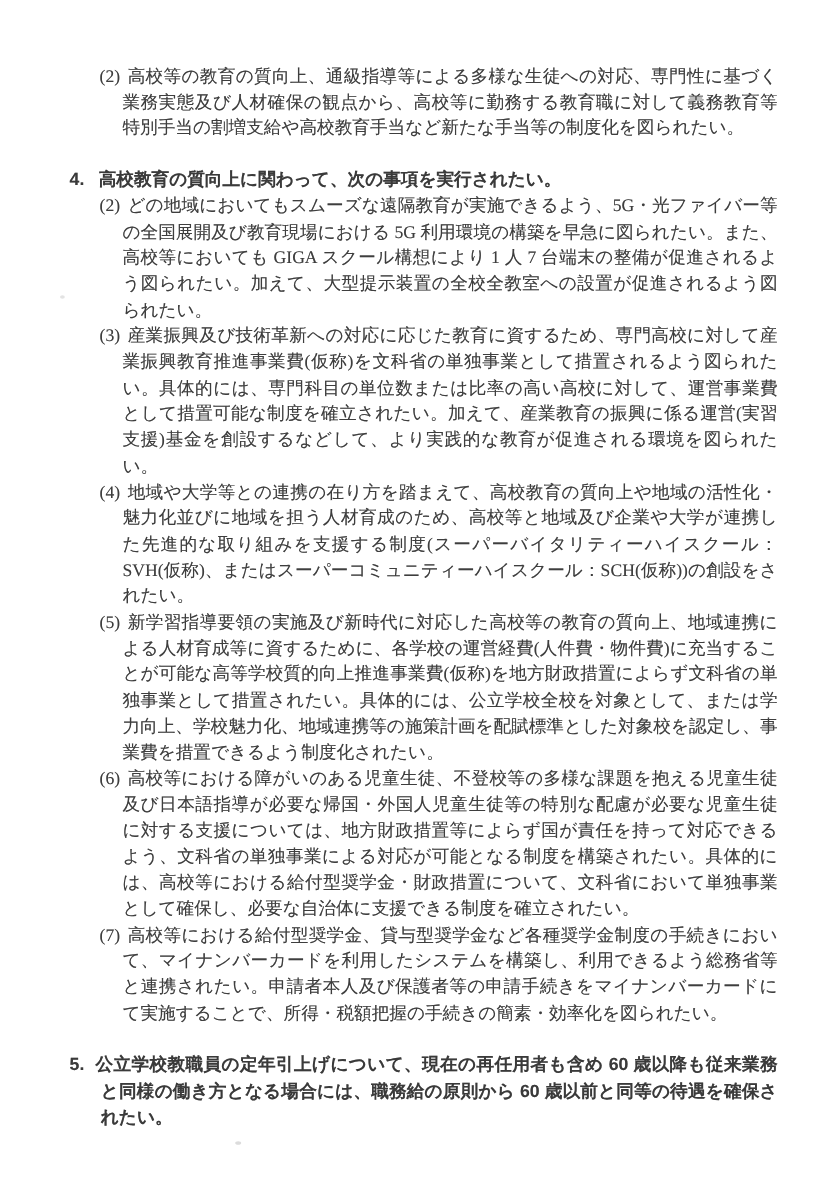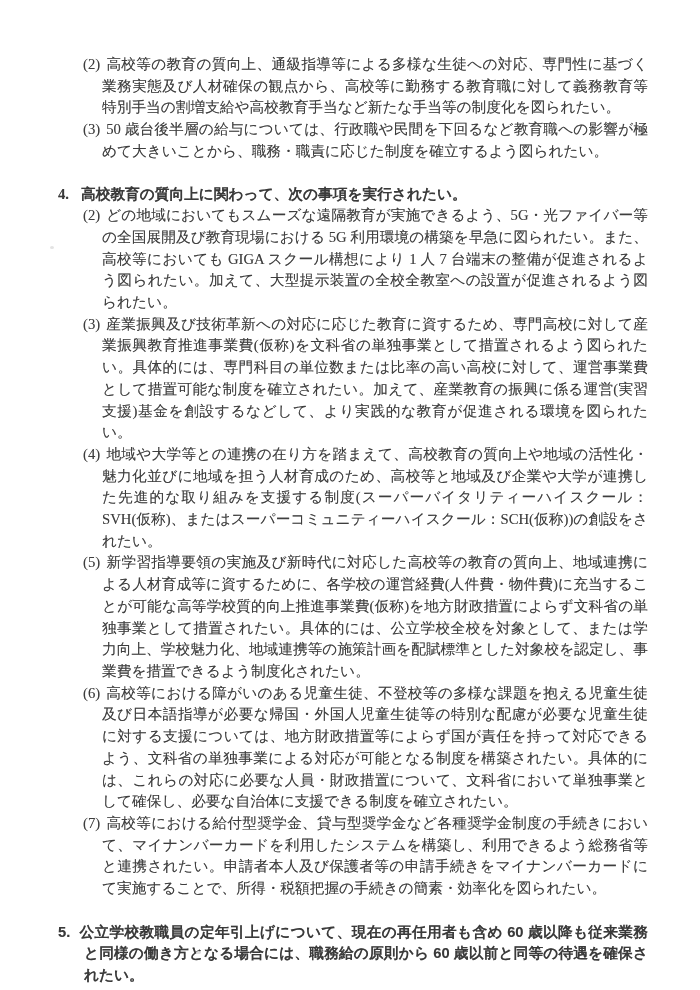--- a/index.html
+++ b/index.html
@@ -43,21 +43,20 @@
     font-weight: 600;
     color: #3a3a3a;
   }
   .section4 {
     margin-top: 21px;
   }
   p.heading {
     margin: 0 0 0 0;
     padding-left: 25px;
     text-indent: -25px;
-    font-family: Liberation Serif, serif;
   }
   .h-num {
     margin-right: 12px;
   }
   .section5 {
     margin-top: 22px;
   }
   p.section-para {
     margin: 0;
     padding-left: 26px;
@@ -88,31 +87,30 @@
 </style>
 </head>
 <body>
 
 <div class="page">
 
   <div class="content">
 
     <div class="item-list">
       <p class="item"><span class="marker">(2)</span><span>高校等の教育の質向上、通級指導等による多様な生徒への対応、専門性に基づく業務実態及び人材確保の観点から、高校等に勤務する教育職に対して義務教育等特別手当の割増支給や高校教育手当など新たな手当等の制度化を図られたい。</span></p>
-      <p class="item"><span class="marker">(3)</span><span>50 歳台後半層の給与については、行政職や民間を下回るなど教育職への影響が極めて大きいことから、職務・職責に応じた制度を確立するよう図られたい。</span></p>
     </div>
 
     <div class="section4">
       <p class="heading gothic"><span class="h-num">4.</span><span>高校教育の質向上に関わって、次の事項を実行されたい。</span></p>
       <div class="item-list">
         <p class="item"><span class="marker">(2)</span><span>どの地域においてもスムーズな遠隔教育が実施できるよう、5G・光ファイバー等の全国展開及び教育現場における 5G 利用環境の構築を早急に図られたい。また、高校等においても GIGA スクール構想により 1 人 7 台端末の整備が促進されるよう図られたい。加えて、大型提示装置の全校全教室への設置が促進されるよう図られたい。</span></p>
         <p class="item"><span class="marker">(3)</span><span>産業振興及び技術革新への対応に応じた教育に資するため、専門高校に対して産業振興教育推進事業費(仮称)を文科省の単独事業として措置されるよう図られたい。具体的には、専門科目の単位数または比率の高い高校に対して、運営事業費として措置可能な制度を確立されたい。加えて、産業教育の振興に係る運営(実習支援)基金を創設するなどして、より実践的な教育が促進される環境を図られたい。</span></p>
         <p class="item"><span class="marker">(4)</span><span>地域や大学等との連携の在り方を踏まえて、高校教育の質向上や地域の活性化・魅力化並びに地域を担う人材育成のため、高校等と地域及び企業や大学が連携した先進的な取り組みを支援する制度(スーパーバイタリティーハイスクール：SVH(仮称)、またはスーパーコミュニティーハイスクール：SCH(仮称))の創設をされたい。</span></p>
         <p class="item"><span class="marker">(5)</span><span>新学習指導要領の実施及び新時代に対応した高校等の教育の質向上、地域連携による人材育成等に資するために、各学校の運営経費(人件費・物件費)に充当することが可能な高等学校質的向上推進事業費(仮称)を地方財政措置によらず文科省の単独事業として措置されたい。具体的には、公立学校全校を対象として、または学力向上、学校魅力化、地域連携等の施策計画を配賦標準とした対象校を認定し、事業費を措置できるよう制度化されたい。</span></p>
-        <p class="item"><span class="marker">(6)</span><span>高校等における障がいのある児童生徒、不登校等の多様な課題を抱える児童生徒及び日本語指導が必要な帰国・外国人児童生徒等の特別な配慮が必要な児童生徒に対する支援については、地方財政措置等によらず国が責任を持って対応できるよう、文科省の単独事業による対応が可能となる制度を構築されたい。具体的には、これらの対応に必要な人員・財政措置について、文科省において単独事業として確保し、必要な自治体に支援できる制度を確立されたい。</span></p>
+        <p class="item"><span class="marker">(6)</span><span>高校等における障がいのある児童生徒、不登校等の多様な課題を抱える児童生徒及び日本語指導が必要な帰国・外国人児童生徒等の特別な配慮が必要な児童生徒に対する支援については、地方財政措置等によらず国が責任を持って対応できるよう、文科省の単独事業による対応が可能となる制度を構築されたい。具体的には、高校等における給付型奨学金・財政措置について、文科省において単独事業として確保し、必要な自治体に支援できる制度を確立されたい。</span></p>
         <p class="item"><span class="marker">(7)</span><span>高校等における給付型奨学金、貸与型奨学金など各種奨学金制度の手続きにおいて、マイナンバーカードを利用したシステムを構築し、利用できるよう総務省等と連携されたい。申請者本人及び保護者等の申請手続きをマイナンバーカードにて実施することで、所得・税額把握の手続きの簡素・効率化を図られたい。</span></p>
       </div>
     </div>
 
     <div class="section5">
       <p class="section-para gothic"><span class="p-num">5.</span><span>公立学校教職員の定年引上げについて、現在の再任用者も含め 60 歳以降も従来業務と同様の働き方となる場合には、職務給の原則から 60 歳以前と同等の待遇を確保されたい。</span></p>
     </div>
 
   </div>
 

